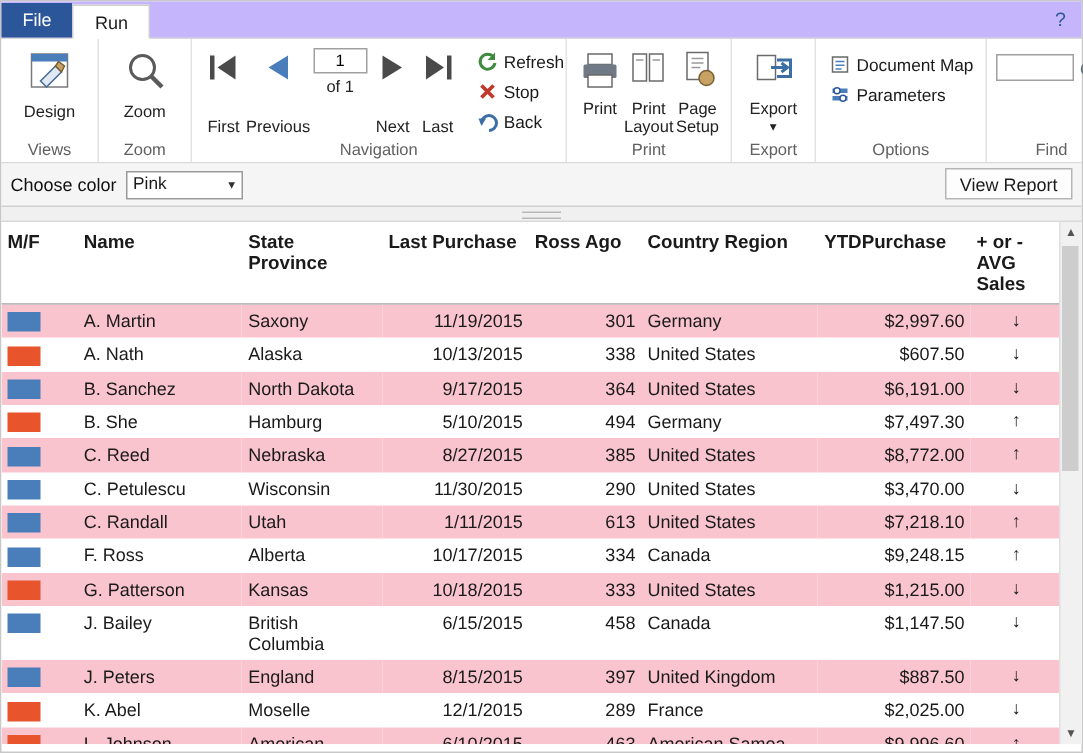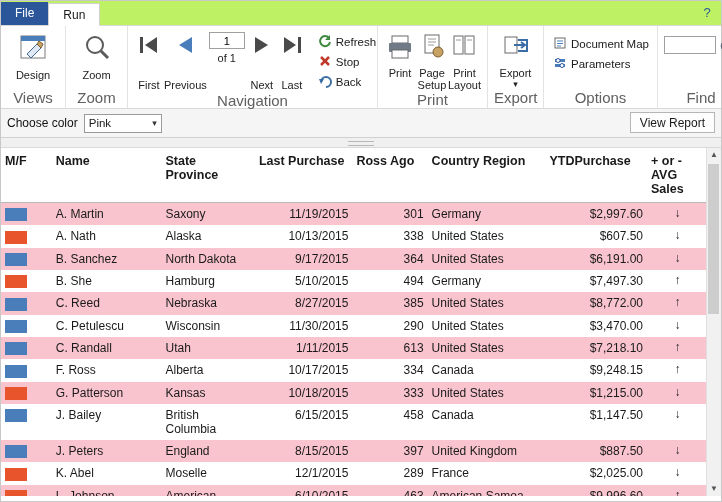--- a/index.html
+++ b/index.html
@@ -20,21 +20,21 @@
     width: 722px;
     height: 502px;
     border: 1px solid #c8c8c8;
     box-sizing: border-box;
     background: #fff;
   }
 
   
   .tabstrip {
     height: 24px;
-    background: #bef264;
+    background: #c4b5fd;
     border-bottom: 1px solid #d8d8d8;
     display: flex;
     align-items: flex-end;
     position: relative;
   }
   .tab {
     height: 23px;
     line-height: 23px;
     padding: 0 14px;
     font-size: 12px;
@@ -87,21 +87,21 @@
     border-left: 1px solid #e3e3e3;
   }
   .group-body {
     display: flex;
     align-items: flex-start;
     flex: 1;
     padding-top: 2px;
   }
   .group-label {
     text-align: center;
-    font-size: 15px;
+    font-size: 11px;
     color: #606060;
     padding-bottom: 2px;
   }
   .bigbtn {
     width: 52px;
     display: flex;
     flex-direction: column;
     align-items: center;
     justify-content: flex-start;
     cursor: default;
@@ -443,39 +443,39 @@
               <rect x="7" y="4" width="16" height="7" fill="#ffffff" stroke="#6a6a6a"></rect>
               <rect x="4" y="11" width="22" height="9" rx="1" fill="#6f7a86"></rect>
               <rect x="7" y="18" width="16" height="8" fill="#ffffff" stroke="#6a6a6a"></rect>
             </svg>
           </span>
           <span class="lbl">Print</span>
         </div>
         <div class="bigbtn">
           <span class="ic">
             <svg width="30" height="30" viewBox="0 0 30 30">
+              <rect x="5" y="4" width="9" height="18" fill="#ffffff" stroke="#6a6a6a"></rect>
+              <rect x="16" y="4" width="9" height="18" fill="#ffffff" stroke="#6a6a6a"></rect>
+              <line x1="7" y1="8" x2="12" y2="8" stroke="#9a9a9a"></line>
+              <line x1="18" y1="8" x2="23" y2="8" stroke="#9a9a9a"></line>
+            </svg>
+          </span>
+          <span class="lbl">Print Layout</span>
+        </div>
+        <div class="bigbtn">
+          <span class="ic">
+            <svg width="30" height="30" viewBox="0 0 30 30">
               <rect x="8" y="3" width="14" height="18" fill="#ffffff" stroke="#6a6a6a"></rect>
               <line x1="11" y1="7" x2="19" y2="7" stroke="#9a9a9a"></line>
               <line x1="11" y1="10" x2="19" y2="10" stroke="#9a9a9a"></line>
               <line x1="11" y1="13" x2="17" y2="13" stroke="#9a9a9a"></line>
               <circle cx="21" cy="20" r="5" fill="#c8a165" stroke="#7a6030"></circle>
             </svg>
           </span>
           <span class="lbl">Page Setup</span>
-        </div>
-        <div class="bigbtn">
-          <span class="ic">
-            <svg width="30" height="30" viewBox="0 0 30 30">
-              <rect x="5" y="4" width="9" height="18" fill="#ffffff" stroke="#6a6a6a"></rect>
-              <rect x="16" y="4" width="9" height="18" fill="#ffffff" stroke="#6a6a6a"></rect>
-              <line x1="7" y1="8" x2="12" y2="8" stroke="#9a9a9a"></line>
-              <line x1="18" y1="8" x2="23" y2="8" stroke="#9a9a9a"></line>
-            </svg>
-          </span>
-          <span class="lbl">Print Layout</span>
         </div>
       </div>
       <div class="group-label">Print</div>
     </div>
 
     <div class="group" style="width:56px">
       <div class="group-body">
         <div class="bigbtn">
           <span class="ic">
             <svg width="30" height="30" viewBox="0 0 30 30">

